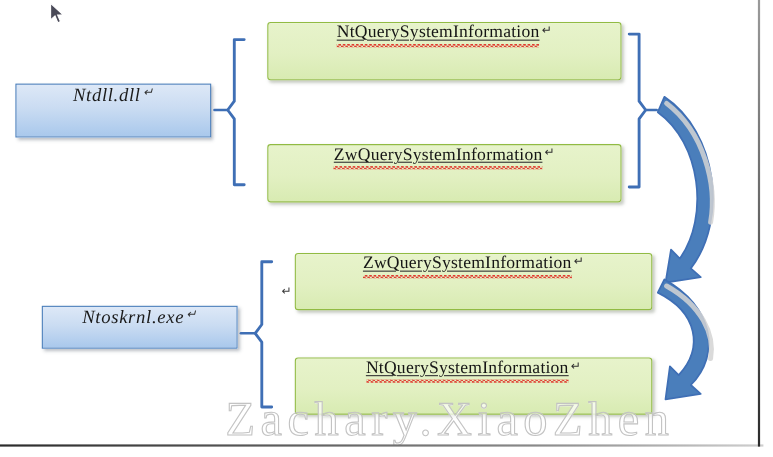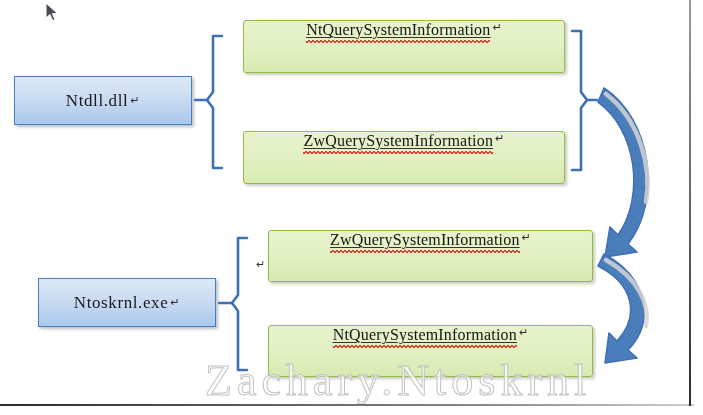--- a/index.html
+++ b/index.html
@@ -30,26 +30,27 @@
   }
 
   
   .blue-box {
     position: absolute;
     box-sizing: border-box;
     border: 1.5px solid #4a7ebb;
     background: linear-gradient(to bottom, #dde8f7 0%, #cadcf2 45%, #a9c8ec 100%);
     box-shadow: 2px 2px 3px rgba(90,100,115,0.42);
     display: flex;
-    align-items: center;
+    align-items: flex-start;
     justify-content: center;
     color: #1a1a1a;
     font-size: 17px;
     letter-spacing: 0.6px;
     white-space: nowrap;
+    font-style: italic;
   }
 
   
   .green-box {
     position: absolute;
     box-sizing: border-box;
     border: 1.6px solid #91bb43;
     border-radius: 3px;
     background: linear-gradient(to bottom, #e7f3cb 0%, #e2f0c2 55%, #d8ebb2 100%);
     box-shadow: 2px 2px 3px rgba(110,120,100,0.38);
@@ -130,21 +131,21 @@
 </head>
 <body>
 
 <div id="canvas">
 
   <div class="blue-box" id="box-ntdll" style="left:14px; top:76px; width:178px; height:49px;">
     <span>Ntdll.dll</span>
       <span class="pilcrow">↵</span>
   </div>
 
-  <div class="blue-box" id="box-ntoskrnl" style="left:38px; top:278px; width:178px; height:49px;">
+  <div class="blue-box" id="box-ntoskrnl" style="left:38px; top:278px; width:178px; height:39px;">
     <span>Ntoskrnl.exe</span>
       <span class="pilcrow">↵</span>
   </div>
 
   <div class="green-box" id="box-user-nt" style="left:243px; top:20px; width:322px; height:53px;">
     <span class="txt">NtQuerySystemInformation</span>
       <span class="pilcrow">↵</span>
   </div>
 
   <div class="green-box" id="box-user-zw" style="left:243px; top:131px; width:322px; height:53px;">
@@ -192,21 +193,21 @@
 
     <g>
       <path d="M 604,254
                C 648,278 656,322 628,350
                L 637,358 L 605,363 L 609,333 L 617,341
                C 640,316 634,284 598,266 Z" fill="#4a7ebb" stroke="#3f6fb5" stroke-width="1.6" stroke-linejoin="round"></path>
       <path d="M 606,260 C 638,278 650,304 646,326" fill="none" stroke="#d4d4d4" stroke-width="4.5" stroke-linecap="round" opacity="0.85"></path>
     </g>
   </svg>
 
-  <div id="watermark">Zachary.Ntoskrnl</div>
+  <div id="watermark">Zachary.XiaoZhen</div>
 
   <svg id="cursor" viewBox="0 0 16 22">
     <path d="M2,1 L2,16 L6,12.5 L8.6,18.6 L11,17.6 L8.4,11.7 L13.4,11.4 Z" fill="#4a4a58" stroke="#ffffff" stroke-width="1"></path>
   </svg>
 
   <div id="frame-bottom"></div>
   <div id="frame-right"></div>
 </div>
 
 </body></html>

